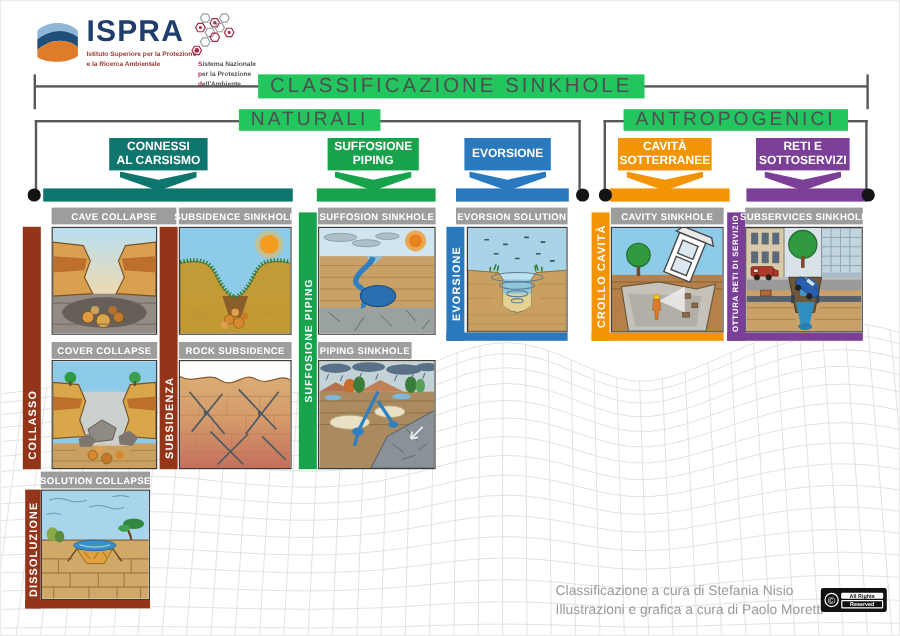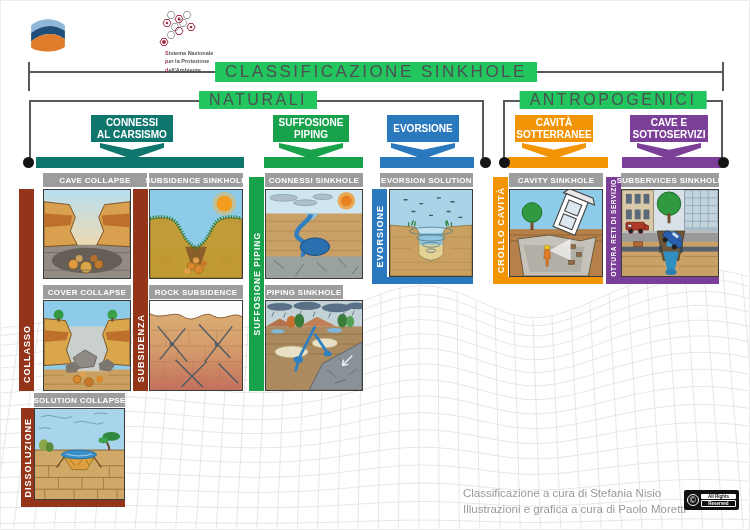--- a/index.html
+++ b/index.html
@@ -49,20 +49,25 @@
   <svg id="mesh" width="750" height="530" viewBox="0 0 750 530">
       <path d="M0,327.0 L15,325.4 L30,323.4 L45,321.0 L60,318.5 L75,316.0 L90,313.9 L105,312.5 L120,312.0 L135,312.5 L150,313.9 L165,316.0 L180,318.4 L195,320.9 L210,323.2 L225,325.0 L240,326.1 L255,326.5 L270,326.1 L285,324.6 L300,322.1 L315,318.3 L330,313.3 L345,307.5 L360,301.1 L375,294.8 L390,289.5 L405,285.9 L420,284.5 L435,285.7 L450,289.2 L465,294.6 L480,301.1 L495,307.7 L510,313.1 L525,316.3 L540,316.5 L555,313.9 L570,309.1 L585,303.0 L600,296.4 L615,289.9 L630,283.7 L645,278.2 L660,273.6 L675,270.2 L690,268.4 L705,268.1 L720,269.4 L735,272.3 L750,276.5 M0,334.5 L15,333.0 L30,331.1 L45,328.8 L60,326.3 L75,324.0 L90,321.9 L105,320.6 L120,320.1 L135,320.6 L150,321.9 L165,323.9 L180,326.3 L195,328.7 L210,330.9 L225,332.6 L240,333.7 L255,334.1 L270,333.7 L285,332.3 L300,329.8 L315,326.2 L330,321.4 L345,315.7 L360,309.6 L375,303.6 L390,298.5 L405,295.0 L420,293.6 L435,294.7 L450,298.1 L465,303.3 L480,309.6 L495,316.0 L510,321.2 L525,324.2 L540,324.5 L555,321.9 L570,317.3 L585,311.5 L600,305.1 L615,298.8 L630,292.8 L645,287.5 L660,283.1 L675,279.9 L690,278.0 L705,277.8 L720,279.1 L735,281.9 L750,285.9 M0,344.4 L15,342.9 L30,341.1 L45,338.9 L60,336.6 L75,334.3 L90,332.4 L105,331.1 L120,330.6 L135,331.1 L150,332.4 L165,334.3 L180,336.5 L195,338.8 L210,340.9 L225,342.5 L240,343.6 L255,344.0 L270,343.6 L285,342.2 L300,339.9 L315,336.4 L330,331.9 L345,326.5 L360,320.6 L375,314.9 L390,310.0 L405,306.7 L420,305.4 L435,306.5 L450,309.7 L465,314.6 L480,320.6 L495,326.7 L510,331.7 L525,334.6 L540,334.8 L555,332.4 L570,328.0 L585,322.4 L600,316.4 L615,310.4 L630,304.7 L645,299.6 L660,295.4 L675,292.3 L690,290.6 L705,290.3 L720,291.6 L735,294.2 L750,298.1 M0,355.3 L15,353.9 L30,352.2 L45,350.1 L60,347.9 L75,345.8 L90,344.0 L105,342.7 L120,342.3 L135,342.7 L150,344.0 L165,345.8 L180,347.9 L195,350.0 L210,352.0 L225,353.6 L240,354.6 L255,354.9 L270,354.5 L285,353.3 L300,351.0 L315,347.8 L330,343.5 L345,338.4 L360,332.9 L375,327.5 L390,322.9 L405,319.7 L420,318.5 L435,319.5 L450,322.5 L465,327.2 L480,332.9 L495,338.6 L510,343.3 L525,346.0 L540,346.2 L555,344.0 L570,339.8 L585,334.6 L600,328.9 L615,323.2 L630,317.8 L645,313.0 L660,309.1 L675,306.2 L690,304.5 L705,304.3 L720,305.5 L735,308.0 L750,311.6 M0,366.9 L15,365.7 L30,364.0 L45,362.1 L60,360.1 L75,358.0 L90,356.4 L105,355.2 L120,354.8 L135,355.2 L150,356.3 L165,358.0 L180,360.0 L195,362.1 L210,363.9 L225,365.3 L240,366.3 L255,366.6 L270,366.2 L285,365.1 L300,363.0 L315,359.9 L330,355.9 L345,351.1 L360,346.0 L375,340.9 L390,336.6 L405,333.7 L420,332.6 L435,333.5 L450,336.3 L465,340.7 L480,346.0 L495,351.3 L510,355.7 L525,358.3 L540,358.5 L555,356.4 L570,352.5 L585,347.6 L600,342.2 L615,336.9 L630,331.9 L645,327.4 L660,323.7 L675,321.0 L690,319.4 L705,319.2 L720,320.3 L735,322.7 L750,326.1 M0,379.2 L15,378.0 L30,376.5 L45,374.7 L60,372.8 L75,371.0 L90,369.4 L105,368.3 L120,368.0 L135,368.3 L150,369.4 L165,371.0 L180,372.8 L195,374.7 L210,376.4 L225,377.7 L240,378.6 L255,378.9 L270,378.6 L285,377.5 L300,375.5 L315,372.7 L330,369.0 L345,364.5 L360,359.7 L375,355.0 L390,351.1 L405,348.3 L420,347.3 L435,348.2 L450,350.8 L465,354.9 L480,359.8 L495,364.7 L510,368.8 L525,371.2 L540,371.4 L555,369.4 L570,365.8 L585,361.2 L600,356.3 L615,351.3 L630,346.7 L645,342.5 L660,339.1 L675,336.6 L690,335.1 L705,334.9 L720,336.0 L735,338.1 L750,341.3 M0,392.0 L15,390.9 L30,389.5 L45,387.9 L60,386.1 L75,384.4 L90,383.0 L105,382.0 L120,381.7 L135,382.0 L150,383.0 L165,384.4 L180,386.1 L195,387.8 L210,389.4 L225,390.6 L240,391.4 L255,391.7 L270,391.4 L285,390.4 L300,388.6 L315,386.0 L330,382.6 L345,378.5 L360,374.1 L375,369.8 L390,366.1 L405,363.6 L420,362.7 L435,363.4 L450,365.9 L465,369.6 L480,374.1 L495,378.7 L510,382.4 L525,384.6 L540,384.8 L555,383.0 L570,379.7 L585,375.5 L600,370.9 L615,366.4 L630,362.1 L645,358.3 L660,355.1 L675,352.8 L690,351.5 L705,351.3 L720,352.2 L735,354.2 L750,357.1 M0,405.2 L15,404.2 L30,403.0 L45,401.5 L60,399.9 L75,398.3 L90,397.0 L105,396.1 L120,395.8 L135,396.1 L150,397.0 L165,398.3 L180,399.8 L195,401.4 L210,402.8 L225,404.0 L240,404.7 L255,405.0 L270,404.7 L285,403.8 L300,402.1 L315,399.8 L330,396.7 L345,393.0 L360,388.9 L375,385.0 L390,381.7 L405,379.4 L420,378.5 L435,379.2 L450,381.4 L465,384.8 L480,389.0 L495,393.1 L510,396.5 L525,398.5 L540,398.6 L555,397.0 L570,394.0 L585,390.2 L600,386.0 L615,381.9 L630,378.0 L645,374.5 L660,371.6 L675,369.5 L690,368.4 L705,368.2 L720,369.0 L735,370.9 L750,373.5 M0,418.8 L15,417.9 L30,416.8 L45,415.5 L60,414.0 L75,412.6 L90,411.4 L105,410.7 L120,410.4 L135,410.6 L150,411.4 L165,412.6 L180,414.0 L195,415.4 L210,416.7 L225,417.7 L240,418.4 L255,418.6 L270,418.3 L285,417.5 L300,416.1 L315,413.9 L330,411.1 L345,407.8 L360,404.2 L375,400.7 L390,397.7 L405,395.6 L420,394.9 L435,395.5 L450,397.5 L465,400.5 L480,404.2 L495,407.9 L510,411.0 L525,412.8 L540,412.9 L555,411.4 L570,408.7 L585,405.3 L600,401.6 L615,397.9 L630,394.4 L645,391.3 L660,388.7 L675,386.8 L690,385.7 L705,385.6 L720,386.3 L735,388.0 L750,390.3 M0,432.8 L15,432.0 L30,431.0 L45,429.8 L60,428.5 L75,427.3 L90,426.3 L105,425.6 L120,425.3 L135,425.6 L150,426.2 L165,427.3 L180,428.5 L195,429.8 L210,430.9 L225,431.8 L240,432.4 L255,432.6 L270,432.3 L285,431.6 L300,430.3 L315,428.4 L330,426.0 L345,423.0 L360,419.9 L375,416.7 L390,414.1 L405,412.3 L420,411.6 L435,412.2 L450,413.9 L465,416.6 L480,419.9 L495,423.2 L510,425.9 L525,427.4 L540,427.6 L555,426.3 L570,423.9 L585,420.8 L600,417.6 L615,414.3 L630,411.2 L645,408.4 L660,406.2 L675,404.5 L690,403.5 L705,403.4 L720,404.1 L735,405.5 L750,407.6 M0,447.0 L15,446.3 L30,445.5 L45,444.5 L60,443.4 L75,442.3 L90,441.4 L105,440.8 L120,440.6 L135,440.8 L150,441.4 L165,442.3 L180,443.3 L195,444.4 L210,445.4 L225,446.2 L240,446.7 L255,446.8 L270,446.6 L285,446.0 L300,444.9 L315,443.3 L330,441.2 L345,438.6 L360,435.9 L375,433.2 L390,430.9 L405,429.3 L420,428.7 L435,429.2 L450,430.7 L465,433.1 L480,435.9 L495,438.7 L510,441.1 L525,442.4 L540,442.5 L555,441.4 L570,439.3 L585,436.7 L600,433.9 L615,431.0 L630,428.4 L645,426.0 L660,424.0 L675,422.6 L690,421.8 L705,421.6 L720,422.2 L735,423.5 L750,425.3 M0,461.6 L15,461.0 L30,460.3 L45,459.4 L60,458.5 L75,457.6 L90,456.8 L105,456.3 L120,456.2 L135,456.3 L150,456.8 L165,457.6 L180,458.5 L195,459.4 L210,460.2 L225,460.9 L240,461.3 L255,461.4 L270,461.3 L285,460.7 L300,459.8 L315,458.4 L330,456.6 L345,454.5 L360,452.2 L375,449.9 L390,448.0 L405,446.7 L420,446.2 L435,446.6 L450,447.9 L465,449.8 L480,452.2 L495,454.6 L510,456.6 L525,457.7 L540,457.8 L555,456.8 L570,455.1 L585,452.9 L600,450.5 L615,448.2 L630,445.9 L645,443.9 L660,442.2 L675,441.0 L690,440.4 L705,440.3 L720,440.7 L735,441.8 L750,443.3 M0,476.4 L15,475.9 L30,475.3 L45,474.7 L60,473.9 L75,473.2 L90,472.6 L105,472.2 L120,472.0 L135,472.2 L150,472.6 L165,473.2 L180,473.9 L195,474.6 L210,475.3 L225,475.8 L240,476.1 L255,476.3 L270,476.1 L285,475.7 L300,475.0 L315,473.9 L330,472.4 L345,470.7 L360,468.8 L375,467.0 L390,465.5 L405,464.4 L420,464.0 L435,464.3 L450,465.4 L465,466.9 L480,468.8 L495,470.8 L510,472.4 L525,473.3 L540,473.3 L555,472.6 L570,471.2 L585,469.4 L600,467.5 L615,465.6 L630,463.8 L645,462.1 L660,460.8 L675,459.8 L690,459.3 L705,459.2 L720,459.6 L735,460.4 L750,461.7 M0,491.5 L15,491.1 L30,490.7 L45,490.1 L60,489.6 L75,489.0 L90,488.6 L105,488.3 L120,488.2 L135,488.3 L150,488.6 L165,489.0 L180,489.6 L195,490.1 L210,490.6 L225,491.0 L240,491.3 L255,491.4 L270,491.3 L285,490.9 L300,490.4 L315,489.5 L330,488.5 L345,487.2 L360,485.7 L375,484.4 L390,483.2 L405,482.4 L420,482.1 L435,482.3 L450,483.1 L465,484.3 L480,485.8 L495,487.2 L510,488.4 L525,489.1 L540,489.1 L555,488.6 L570,487.5 L585,486.2 L600,484.7 L615,483.3 L630,481.9 L645,480.7 L660,479.7 L675,478.9 L690,478.5 L705,478.5 L720,478.8 L735,479.4 L750,480.3 M0,506.8 L15,506.5 L30,506.2 L45,505.9 L60,505.5 L75,505.1 L90,504.8 L105,504.6 L120,504.5 L135,504.6 L150,504.8 L165,505.1 L180,505.5 L195,505.9 L210,506.2 L225,506.5 L240,506.6 L255,506.7 L270,506.6 L285,506.4 L300,506.0 L315,505.5 L330,504.7 L345,503.9 L360,502.9 L375,502.0 L390,501.2 L405,500.7 L420,500.5 L435,500.6 L450,501.2 L465,502.0 L480,502.9 L495,503.9 L510,504.7 L525,505.2 L540,505.2 L555,504.8 L570,504.1 L585,503.2 L600,502.2 L615,501.3 L630,500.3 L645,499.5 L660,498.9 L675,498.4 L690,498.1 L705,498.0 L720,498.2 L735,498.7 L750,499.3 M0,522.3 L15,522.2 L30,522.0 L45,521.8 L60,521.6 L75,521.5 L90,521.3 L105,521.2 L120,521.2 L135,521.2 L150,521.3 L165,521.5 L180,521.6 L195,521.8 L210,522.0 L225,522.1 L240,522.2 L255,522.2 L270,522.2 L285,522.1 L300,521.9 L315,521.6 L330,521.3 L345,520.8 L360,520.3 L375,519.9 L390,519.5 L405,519.2 L420,519.1 L435,519.2 L450,519.5 L465,519.9 L480,520.3 L495,520.8 L510,521.2 L525,521.5 L540,521.5 L555,521.3 L570,520.9 L585,520.5 L600,520.0 L615,519.5 L630,519.0 L645,518.6 L660,518.3 L675,518.0 L690,517.9 L705,517.9 L720,518.0 L735,518.2 L750,518.5 M0,538.0 L15,538.0 L30,538.0 L45,538.0 L60,538.0 L75,538.0 L90,538.0 L105,538.0 L120,538.0 L135,538.0 L150,538.0 L165,538.0 L180,538.0 L195,538.0 L210,538.0 L225,538.0 L240,538.0 L255,538.0 L270,538.0 L285,538.0 L300,538.0 L315,538.0 L330,538.0 L345,538.0 L360,538.0 L375,538.0 L390,538.0 L405,538.0 L420,538.0 L435,538.0 L450,538.0 L465,538.0 L480,538.0 L495,538.0 L510,538.0 L525,538.0 L540,538.0 L555,538.0 L570,538.0 L585,538.0 L600,538.0 L615,538.0 L630,538.0 L645,538.0 L660,538.0 L675,538.0 L690,538.0 L705,538.0 L720,538.0 L735,538.0 L750,538.0 M0.0,327.0 L-1.1,334.5 L-2.4,344.4 L-3.9,355.3 L-5.6,366.9 L-7.3,379.2 L-9.1,392.0 L-10.9,405.2 L-12.8,418.8 L-14.7,432.8 L-16.7,447.0 L-18.8,461.6 L-20.8,476.4 L-22.9,491.5 L-25.0,506.8 L-27.2,522.3 L-29.4,538.0 M19.0,324.9 L18.0,332.5 L16.7,342.5 L15.2,353.5 L13.7,365.3 L12.0,377.7 L10.3,390.6 L8.6,403.9 L6.8,417.7 L4.9,431.7 L3.0,446.1 L1.1,460.8 L-0.9,475.8 L-2.9,491.0 L-4.9,506.4 L-7.0,522.1 L-9.1,538.0 M38.0,322.2 L37.0,329.9 L35.8,340.0 L34.4,351.1 L32.9,363.0 L31.4,375.6 L29.8,388.7 L28.1,402.2 L26.4,416.1 L24.6,430.4 L22.8,445.0 L20.9,459.8 L19.1,475.0 L17.2,490.4 L15.2,506.0 L13.3,521.9 L11.3,538.0 M57.0,319.0 L56.1,326.8 L54.9,337.0 L53.6,348.4 L52.2,360.5 L50.7,373.2 L49.2,386.5 L47.6,400.2 L45.9,414.3 L44.3,428.8 L42.5,443.6 L40.8,458.7 L39.0,474.1 L37.2,489.7 L35.4,505.6 L33.5,521.7 L31.6,538.0 M76.0,315.8 L75.1,323.8 L74.0,334.1 L72.8,345.6 L71.4,357.9 L70.0,370.8 L68.6,384.3 L67.1,398.2 L65.5,412.5 L63.9,427.2 L62.3,442.2 L60.6,457.5 L58.9,473.1 L57.2,489.0 L55.5,505.1 L53.7,521.4 L51.9,538.0 M95.0,313.3 L94.2,321.4 L93.1,331.9 L91.9,343.5 L90.7,355.9 L89.4,369.0 L88.0,382.6 L86.6,396.6 L85.1,411.1 L83.6,426.0 L82.1,441.2 L80.5,456.6 L78.9,472.4 L77.3,488.5 L75.6,504.7 L73.9,521.3 L72.3,538.0 M114.0,312.1 L113.2,320.2 L112.2,330.7 L111.1,342.4 L109.9,354.9 L108.7,368.0 L107.4,381.7 L106.1,395.9 L104.7,410.4 L103.3,425.3 L101.8,440.6 L100.3,456.2 L98.8,472.0 L97.3,488.2 L95.8,504.6 L94.2,521.2 L92.6,538.0 M133.0,312.4 L132.3,320.5 L131.3,331.0 L130.3,342.6 L129.2,355.1 L128.0,368.2 L126.8,381.9 L125.6,396.0 L124.3,410.6 L122.9,425.5 L121.6,440.7 L120.2,456.3 L118.8,472.1 L117.3,488.2 L115.9,504.6 L114.4,521.2 L112.9,538.0 M152.0,314.1 L151.3,322.2 L150.5,332.6 L149.5,344.2 L148.4,356.5 L147.4,369.6 L146.2,383.1 L145.0,397.1 L143.8,411.6 L142.6,426.4 L141.3,441.5 L140.0,456.9 L138.7,472.6 L137.4,488.6 L136.0,504.9 L134.6,521.3 L133.2,538.0 M171.0,316.9 L170.4,324.9 L169.6,335.2 L168.7,346.6 L167.7,358.8 L166.7,371.7 L165.6,385.1 L164.5,398.9 L163.4,413.2 L162.3,427.8 L161.1,442.7 L159.9,457.9 L158.7,473.5 L157.4,489.2 L156.2,505.3 L154.9,521.5 L153.6,538.0 M190.0,320.1 L189.4,327.9 L188.7,338.1 L187.8,349.3 L186.9,361.4 L186.0,374.1 L185.0,387.3 L184.0,400.9 L183.0,414.9 L181.9,429.3 L180.8,444.1 L179.7,459.1 L178.6,474.4 L177.5,489.9 L176.3,505.7 L175.1,521.8 L173.9,538.0 M209.0,323.0 L208.5,330.8 L207.8,340.8 L207.0,351.9 L206.2,363.8 L205.3,376.3 L204.4,389.3 L203.5,402.8 L202.6,416.6 L201.6,430.8 L200.6,445.3 L199.6,460.2 L198.5,475.2 L197.5,490.6 L196.4,506.2 L195.3,522.0 L194.2,538.0 M228.0,325.3 L227.5,332.9 L226.9,342.8 L226.2,353.8 L225.5,365.6 L224.7,377.9 L223.9,390.8 L223.0,404.2 L222.1,417.9 L221.3,431.9 L220.4,446.3 L219.4,461.0 L218.5,475.9 L217.5,491.1 L216.5,506.5 L215.6,522.1 L214.6,538.0 M247.0,326.4 L246.6,334.0 L246.0,343.9 L245.4,354.8 L244.7,366.5 L244.0,378.8 L243.3,391.6 L242.5,404.9 L241.7,418.5 L240.9,432.5 L240.1,446.8 L239.3,461.4 L238.4,476.2 L237.6,491.3 L236.7,506.7 L235.8,522.2 L234.9,538.0 M266.0,326.3 L265.6,333.9 L265.1,343.8 L264.6,354.7 L264.0,366.4 L263.3,378.7 L262.7,391.5 L262.0,404.8 L261.3,418.4 L260.6,432.4 L259.9,446.7 L259.1,461.3 L258.4,476.2 L257.6,491.3 L256.8,506.7 L256.0,522.2 L255.2,538.0 M285.0,324.6 L284.7,332.3 L284.2,342.2 L283.7,353.3 L283.2,365.1 L282.7,377.5 L282.1,390.4 L281.5,403.8 L280.9,417.5 L280.3,431.6 L279.6,446.0 L279.0,460.7 L278.3,475.7 L277.6,490.9 L276.9,506.4 L276.3,522.1 L275.6,538.0 M304.0,321.2 L303.7,329.0 L303.3,339.1 L302.9,350.3 L302.5,362.3 L302.0,374.9 L301.5,388.0 L301.0,401.6 L300.5,415.6 L299.9,429.9 L299.4,444.5 L298.8,459.5 L298.3,474.7 L297.7,490.2 L297.1,505.9 L296.5,521.8 L295.9,538.0 M323.0,315.8 L322.8,323.8 L322.4,334.1 L322.1,345.6 L321.7,357.9 L321.3,370.8 L320.9,384.3 L320.5,398.2 L320.0,412.5 L319.6,427.2 L319.1,442.2 L318.7,457.5 L318.2,473.1 L317.7,489.0 L317.2,505.1 L316.7,521.4 L316.2,538.0 M342.0,308.7 L341.8,316.9 L341.5,327.6 L341.3,339.5 L341.0,352.1 L340.6,365.5 L340.3,379.4 L340.0,393.7 L339.6,408.5 L339.3,423.7 L338.9,439.2 L338.5,455.0 L338.1,471.1 L337.7,487.4 L337.3,504.0 L336.9,520.9 L336.5,538.0 M361.0,300.6 L360.9,309.2 L360.7,320.2 L360.4,332.5 L360.2,345.6 L360.0,359.4 L359.7,373.8 L359.5,388.7 L359.2,404.0 L358.9,419.6 L358.7,435.7 L358.4,452.0 L358.1,468.7 L357.8,485.6 L357.5,502.9 L357.2,520.3 L356.9,538.0 M380.0,292.9 L379.9,301.7 L379.8,313.1 L379.6,325.8 L379.5,339.4 L379.3,353.6 L379.1,368.5 L379.0,383.8 L378.8,399.6 L378.6,415.8 L378.4,432.4 L378.2,449.2 L378.0,466.5 L377.8,483.9 L377.6,501.7 L377.4,519.7 L377.2,538.0 M399.0,287.1 L398.9,296.1 L398.9,307.8 L398.8,320.8 L398.7,334.7 L398.6,349.2 L398.5,364.4 L398.5,380.2 L398.4,396.3 L398.3,412.9 L398.2,429.9 L398.1,447.1 L398.0,464.8 L397.9,482.7 L397.7,500.9 L397.6,519.3 L397.5,538.0 M418.0,284.6 L418.0,293.7 L418.0,305.5 L418.0,318.6 L418.0,332.6 L418.0,347.3 L418.0,362.7 L417.9,378.6 L417.9,394.9 L417.9,411.6 L417.9,428.8 L417.9,446.2 L417.9,464.0 L417.9,482.1 L417.9,500.5 L417.9,519.1 L417.9,538.0 M437.0,286.0 L437.0,295.0 L437.1,306.8 L437.2,319.8 L437.2,333.7 L437.3,348.4 L437.4,363.7 L437.4,379.4 L437.5,395.7 L437.6,412.3 L437.7,429.4 L437.8,446.7 L437.8,464.4 L437.9,482.4 L438.0,500.7 L438.1,519.2 L438.2,538.0 M456.0,291.1 L456.1,300.0 L456.2,311.5 L456.3,324.3 L456.5,337.9 L456.6,352.3 L456.8,367.2 L456.9,382.7 L457.1,398.6 L457.3,414.9 L457.4,431.6 L457.6,448.6 L457.8,465.9 L458.0,483.6 L458.1,501.4 L458.3,519.6 L458.5,538.0 M475.0,298.9 L475.1,307.5 L475.3,318.6 L475.5,330.9 L475.7,344.2 L476.0,358.1 L476.2,372.6 L476.4,387.5 L476.7,403.0 L476.9,418.8 L477.2,434.9 L477.5,451.4 L477.7,468.2 L478.0,485.3 L478.3,502.6 L478.6,520.2 L478.9,538.0 M494.0,307.3 L494.2,315.6 L494.4,326.3 L494.7,338.2 L495.0,351.0 L495.3,364.4 L495.6,378.4 L495.9,392.8 L496.3,407.7 L496.6,423.0 L496.9,438.5 L497.3,454.5 L497.7,470.6 L498.0,487.1 L498.4,503.8 L498.8,520.8 L499.2,538.0 M513.0,314.0 L513.2,322.0 L513.5,332.4 L513.9,344.0 L514.2,356.4 L514.6,369.4 L515.0,383.0 L515.4,397.0 L515.8,411.5 L516.3,426.3 L516.7,441.4 L517.2,456.9 L517.6,472.6 L518.1,488.6 L518.5,504.8 L519.0,521.3 L519.5,538.0 M532.0,316.8 L532.3,324.7 L532.6,335.0 L533.1,346.4 L533.5,358.7 L533.9,371.5 L534.4,384.9 L534.9,398.8 L535.4,413.1 L535.9,427.7 L536.5,442.6 L537.0,457.9 L537.6,473.4 L538.1,489.2 L538.7,505.2 L539.3,521.5 L539.8,538.0 M551.0,314.8 L551.3,322.8 L551.8,333.2 L552.2,344.8 L552.7,357.1 L553.3,370.1 L553.8,383.6 L554.4,397.6 L555.0,412.0 L555.6,426.7 L556.2,441.8 L556.8,457.2 L557.5,472.9 L558.1,488.8 L558.8,505.0 L559.5,521.4 L560.2,538.0 M570.0,309.1 L570.4,317.3 L570.9,328.0 L571.4,339.8 L572.0,352.5 L572.6,365.8 L573.2,379.7 L573.9,394.0 L574.6,408.7 L575.3,423.9 L576.0,439.3 L576.7,455.1 L577.4,471.2 L578.2,487.5 L578.9,504.1 L579.7,520.9 L580.5,538.0 M589.0,301.3 L589.4,309.8 L590.0,320.8 L590.6,333.1 L591.2,346.1 L591.9,359.9 L592.6,374.3 L593.4,389.1 L594.1,404.3 L594.9,420.0 L595.7,436.0 L596.5,452.3 L597.4,468.9 L598.2,485.8 L599.1,503.0 L599.9,520.4 L600.8,538.0 M608.0,292.9 L608.5,301.7 L609.1,313.1 L609.8,325.8 L610.5,339.4 L611.3,353.6 L612.1,368.5 L612.9,383.8 L613.7,399.6 L614.6,415.8 L615.5,432.4 L616.4,449.2 L617.3,466.5 L618.3,483.9 L619.2,501.7 L620.2,519.7 L621.2,538.0 M627.0,284.9 L627.5,294.0 L628.2,305.8 L628.9,318.9 L629.7,332.9 L630.6,347.6 L631.5,362.9 L632.4,378.8 L633.3,395.1 L634.3,411.8 L635.2,428.9 L636.2,446.3 L637.3,464.1 L638.3,482.2 L639.3,500.5 L640.4,519.1 L641.5,538.0 M646.0,277.8 L646.6,287.2 L647.3,299.3 L648.1,312.7 L649.0,327.1 L649.9,342.3 L650.9,358.0 L651.9,374.3 L652.9,391.1 L653.9,408.3 L655.0,425.9 L656.1,443.8 L657.2,462.0 L658.3,480.6 L659.5,499.5 L660.6,518.6 L661.8,538.0 M665.0,272.3 L665.6,281.9 L666.4,294.2 L667.3,308.0 L668.2,322.7 L669.2,338.1 L670.3,354.2 L671.4,370.8 L672.5,388.0 L673.6,405.5 L674.8,423.5 L675.9,441.8 L677.1,460.4 L678.4,479.4 L679.6,498.7 L680.9,518.2 L682.1,538.0 M684.0,268.9 L684.7,278.6 L685.5,291.1 L686.5,305.0 L687.5,319.9 L688.6,335.6 L689.7,351.9 L690.9,368.7 L692.0,386.0 L693.3,403.8 L694.5,422.0 L695.8,440.6 L697.1,459.4 L698.4,478.7 L699.7,498.2 L701.1,517.9 L702.5,538.0 M703.0,268.0 L703.7,277.7 L704.6,290.3 L705.7,304.2 L706.8,319.2 L707.9,334.9 L709.1,351.2 L710.3,368.1 L711.6,385.5 L712.9,403.4 L714.3,421.6 L715.6,440.2 L717.0,459.2 L718.4,478.5 L719.9,498.0 L721.3,517.9 L722.8,538.0 M722.0,269.7 L722.8,279.4 L723.7,291.9 L724.8,305.7 L726.0,320.6 L727.2,336.2 L728.5,352.4 L729.8,369.2 L731.2,386.5 L732.6,404.2 L734.0,422.4 L735.5,440.9 L737.0,459.7 L738.5,478.8 L740.0,498.3 L741.6,518.0 L743.1,538.0 M741.0,273.9 L741.8,283.4 L742.9,295.7 L744.0,309.3 L745.3,323.9 L746.6,339.3 L747.9,355.3 L749.3,371.8 L750.8,388.8 L752.3,406.3 L753.8,424.1 L755.3,442.3 L756.9,460.9 L758.5,479.7 L760.1,498.9 L761.8,518.3 L763.5,538.0 " fill="none" stroke="#dcdcdc" stroke-width="0.7"></path>
     </svg>
 
   <div class="abs" style="left:28px;top:13px;z-index:3;display:flex;gap:5px">
     <svg width="38" height="40" viewBox="0 0 36 36">
       <path d="M2,10 C10,2 26,2 34,10 L34,15 C24,8 12,9 2,17 Z" fill="#8fb8d8"></path>
       <path d="M2,17 C12,9 24,8 34,15 L34,23 C24,15 12,17 2,25 Z" fill="#1f4e79"></path>
       <path d="M2,25 C12,17 24,15 34,23 L34,30 C26,36 10,36 2,31 Z" fill="#e07b2a"></path>
     </svg>
+    <div>
+      <div class="ispra-name">ISPRA</div>
+      <div class="logo-sub" style="margin-top:4px">Istituto Superiore per la Protezione</div>
+      <div class="logo-sub">e la Ricerca Ambientale</div>
+    </div>
   </div>
 
   <div class="abs" style="left:150px;top:8px;z-index:3">
     <svg width="54" height="40" viewBox="0 0 54 40">
       <defs>
           <polygon id="hx" points="4,0 2,3.46 -2,3.46 -4,0 -2,-3.46 2,-3.46"></polygon>
         </defs>
       <g fill="none" stroke-width="1">
         <use href="#hx" x="20" y="6" stroke="#9aa0a6"></use>
         <use href="#hx" x="28" y="10" stroke="#a03048"></use>
@@ -116,21 +121,21 @@
     <div>EVORSIONE</div>
     <div></div>
   </div>
   <div class="arrow c-blue" style="left:390px;top:142px;width:64px"></div>
   <div class="ribbon c-orange" style="left:514px;width:78px;top:114px">
     <div>CAVITÀ</div>
     <div>SOTTERRANEE</div>
   </div>
   <div class="arrow c-orange" style="left:521px;top:142px;width:64px"></div>
   <div class="ribbon c-purple" style="left:629px;width:78px;top:114px">
-    <div>CAVE E</div>
+    <div>RETI E</div>
     <div>SOTTOSERVIZI</div>
   </div>
   <div class="arrow c-purple" style="left:636px;top:142px;width:64px"></div>
 
   <div class="bar c-red" style="left:35px;width:208px"></div>
   <div class="bar c-green" style="left:263px;width:99px"></div>
   <div class="bar c-blue" style="left:379px;width:94px"></div>
   <div class="bar c-orange" style="left:507px;width:100px"></div>
   <div class="bar c-purple" style="left:621px;width:101px"></div>
 
@@ -155,21 +160,21 @@
     <span class="vtext" style="font-size:6.5px;letter-spacing:.6px">ROTTURA RETI DI SERVIZIO</span>
   </div>
   <div class="strip c-purple" style="left:605px;top:276px;width:113px;height:7px"></div>
   <div class="sidebar c-red1" style="left:20px;top:407px;width:13px;height:99px">
     <span class="vtext">DISSOLUZIONE</span>
   </div>
   <div class="strip c-red1" style="left:20px;top:499px;width:104px;height:7px"></div>
 
   <div class="hdr" style="left:42px;top:172px;width:104px">CAVE COLLAPSE</div>
   <div class="hdr" style="left:148px;top:172px;width:94px">SUBSIDENCE SINKHOLE</div>
-  <div class="hdr" style="left:264px;top:172px;width:98px">CONNESSI SINKHOLE</div>
+  <div class="hdr" style="left:264px;top:172px;width:98px">SUFFOSION SINKHOLE</div>
   <div class="hdr" style="left:379px;top:172px;width:93px">EVORSION SOLUTION</div>
   <div class="hdr" style="left:508px;top:172px;width:94px">CAVITY SINKHOLE</div>
   <div class="hdr" style="left:620px;top:172px;width:98px">SUBSERVICES SINKHOLE</div>
   <div class="hdr" style="left:42px;top:284px;width:88px">COVER COLLAPSE</div>
   <div class="hdr" style="left:148px;top:284px;width:94px">ROCK SUBSIDENCE</div>
   <div class="hdr" style="left:264px;top:284px;width:78px">PIPING SINKHOLE</div>
   <div class="hdr" style="left:33px;top:392px;width:91px">SOLUTION COLLAPSE</div>
 
   <div class="illo" style="left:42px;top:188px;width:88px;height:90px">
     <svg viewBox="0 0 88 90" preserveAspectRatio="none">

